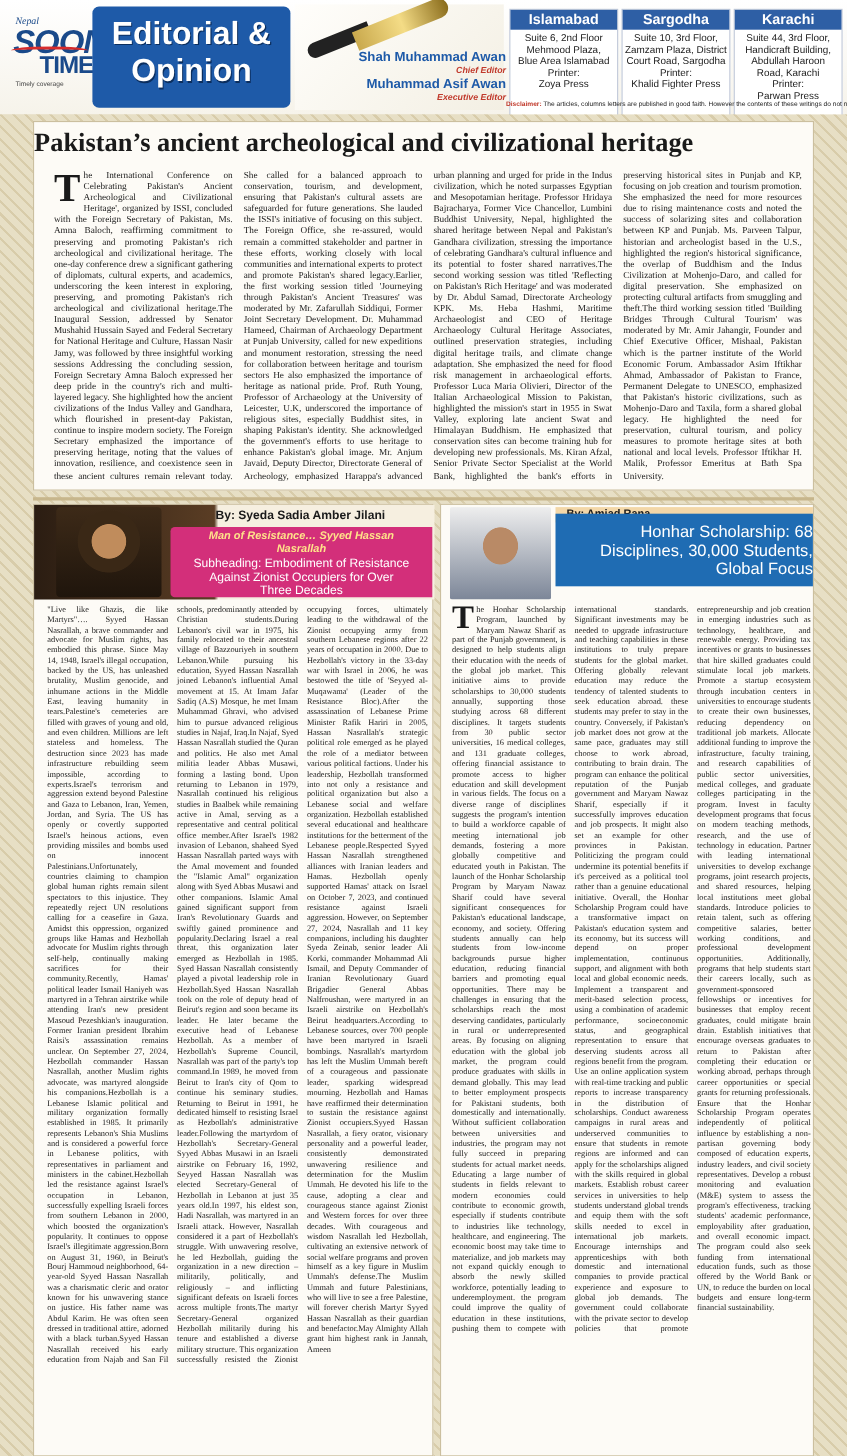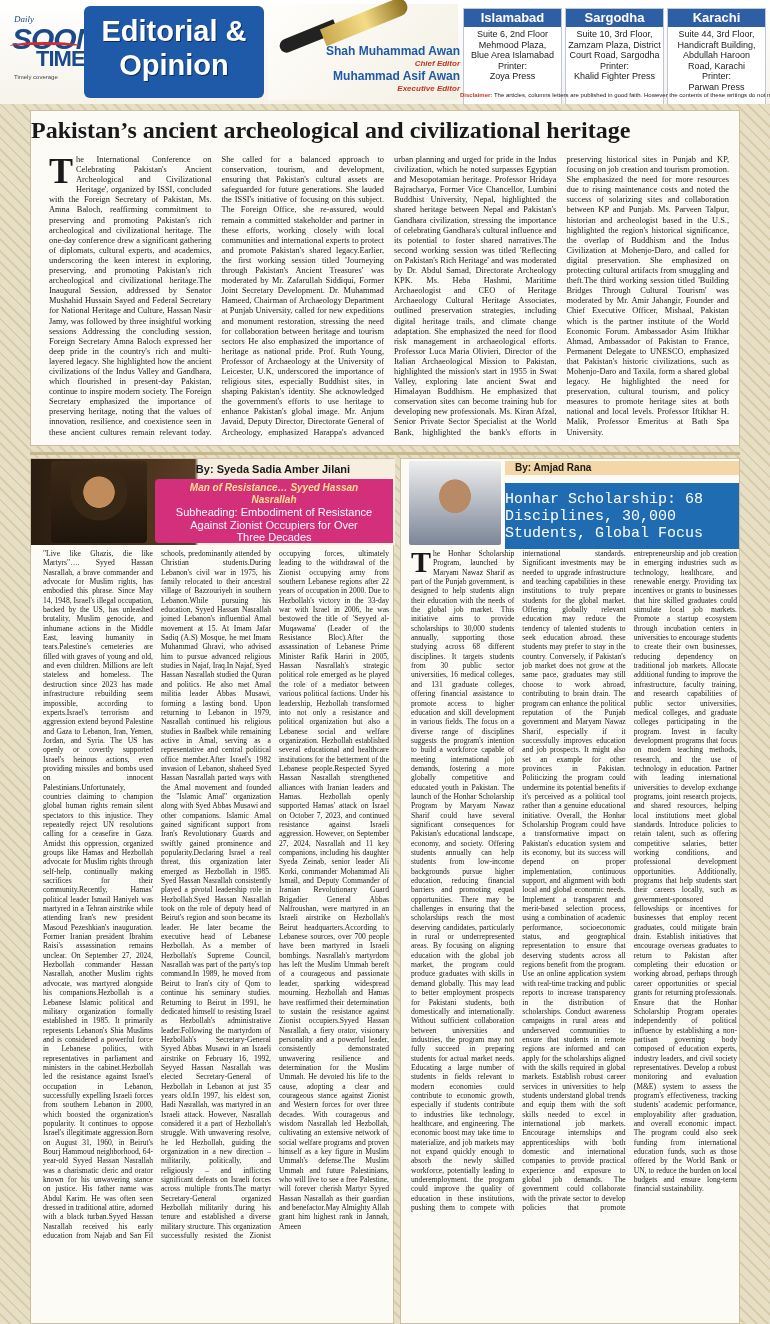--- a/index.html
+++ b/index.html
@@ -124,41 +124,41 @@
   .portrait-right {
     position:absolute; left:8px; top:2px; width:92px; height:84px;
     background: radial-gradient(ellipse at 50% 42%, #b98a66 0 24%, transparent 25%), linear-gradient(#eeeeee, #7c8698);
     border-radius:2px;
   }
   .byline-right {
     position:absolute; left:104px; top:2px; width:234px; height:14px;
     background:#f3d7a8; font-family:"Liberation Sans", sans-serif; font-weight:700; font-size:10px; padding-left:10px; line-height:14px;
   }
   .headline-right {
-    position:absolute; left:104px; top:24px; width:234px; height:66px;
-    background:#1f6cb3; color:#fff; text-align:left;
-    font-family:Liberation Mono, monospace; font-size:15px; line-height:17px; padding-top:8px;
+    position:absolute; left:104px; top:8px; width:234px; height:66px;
+    background:#1f6cb3; color:#fff; text-align:right;
+    font-family:Liberation Sans, sans-serif; font-size:15px; line-height:17px; padding-top:8px;
   }
   .right-cols {
     position:absolute; left:10px; top:90px; width:326px; height:770px;
     column-count:3; column-gap:8px;
     font-size:7.6px; line-height:9.35px; text-align:justify;
   }
   .right-cols .dropcap { float:left; font-size:30px; line-height:24px; font-weight:700; margin:1px 2px 0 0; }
 
   p { margin:0; }
 </style>
 </head>
 <body>
 
 <div class="page">
 
   <div class="masthead">
     <div class="logo">
-      <span class="daily">Daily</span>
+      <span class="daily">Nepal</span>
       <span class="soon">SOON</span>
       <span class="swoosh"></span>
       <span class="times">TIMES</span>
       <span class="tagline">Timely coverage</span>
     </div>
 
     <div class="editorial-block">
       <div>Editorial &amp;</div>
       <div>Opinion</div>
     </div>

